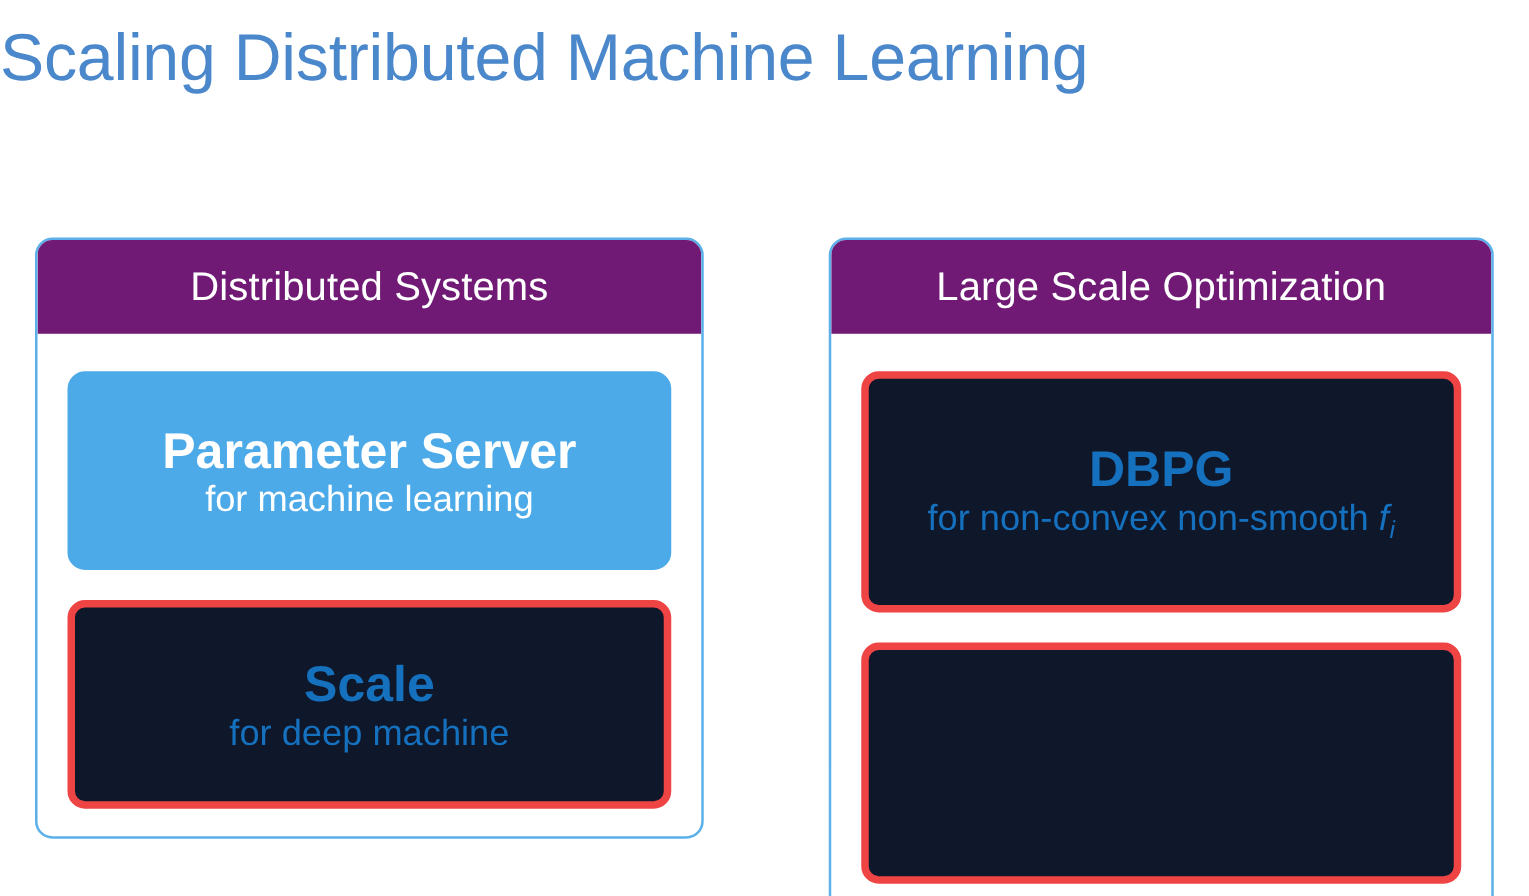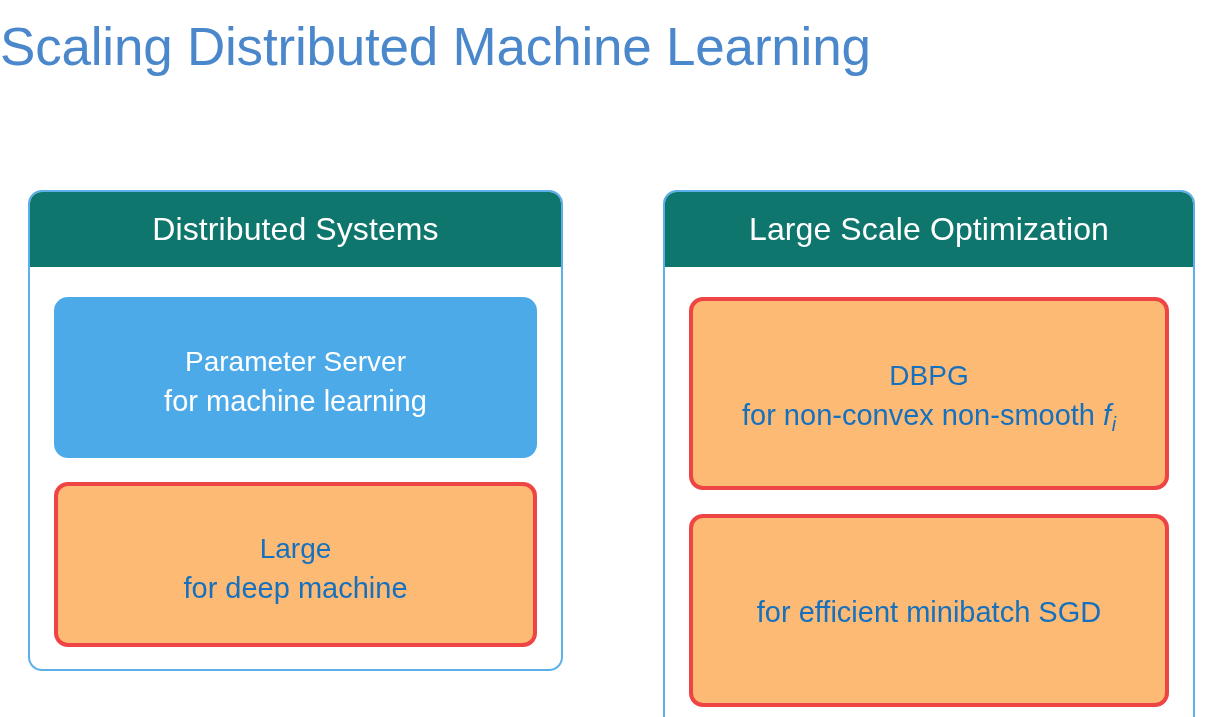--- a/index.html
+++ b/index.html
@@ -62,21 +62,21 @@
     width: 535px;
     height: 481px;
   }
   .panel-right {
     left: 663px;
     width: 532px;
     height: 541px;
   }
 
   .panel-header {
-    background: #0f766e;
+    background: #701a75;
     color: #ffffff;
     height: 75px;
     display: flex;
     align-items: center;
     justify-content: center;
     font-size: 32px;
     font-weight: 400;
     letter-spacing: 0.1px;
     flex: 0 0 auto;
   }
@@ -101,29 +101,29 @@
     flex: 1 1 0;
     text-align: center;
     padding: 6px 10px;
   }
   .card-filled {
     background: #4daae9;
     border: 2px solid #4daae9;
     color: #ffffff;
   }
   .card-outline {
-    background: #fdba74;
-    border: 4px solid #ef4444;
+    background: #0f172a;
+    border: 6px solid #ef4444;
     color: #1570be;
   }
 
   .card-title {
-    font-size: 28px;
+    font-size: 40px;
     line-height: 44px;
-    font-weight: 400;
+    font-weight: 700;
     white-space: nowrap;
     text-align: right;
   }
   .card-sub {
     font-size: 29px;
     line-height: 30px;
     font-weight: 400;
     margin-top: 2px;
     white-space: nowrap;
   }
@@ -154,37 +154,36 @@
     <div class="panel panel-left">
       <div class="panel-header">Distributed Systems</div>
       <div class="panel-body">
 
         <div class="card card-filled">
           <div class="card-title">Parameter Server</div>
           <div class="card-sub">for machine learning</div>
         </div>
 
         <div class="card card-outline">
-          <div class="card-title">Large</div>
+          <div class="card-title">Scale</div>
           <div class="card-sub">for deep machine</div>
         </div>
 
       </div>
     </div>
 
     <div class="panel panel-right">
       <div class="panel-header">Large Scale Optimization</div>
       <div class="panel-body">
 
         <div class="card card-outline">
           <div class="card-title">DBPG</div>
           <div class="card-sub"><span>for non-convex non-smooth </span><span class="sub-math"><span>f</span><sub>i</sub></span></div>
         </div>
 
         <div class="card card-outline">
-          <div class="card-sub">for efficient minibatch SGD</div>
         </div>
 
       </div>
     </div>
 
   </div>
 </div>
 
 </body></html>

